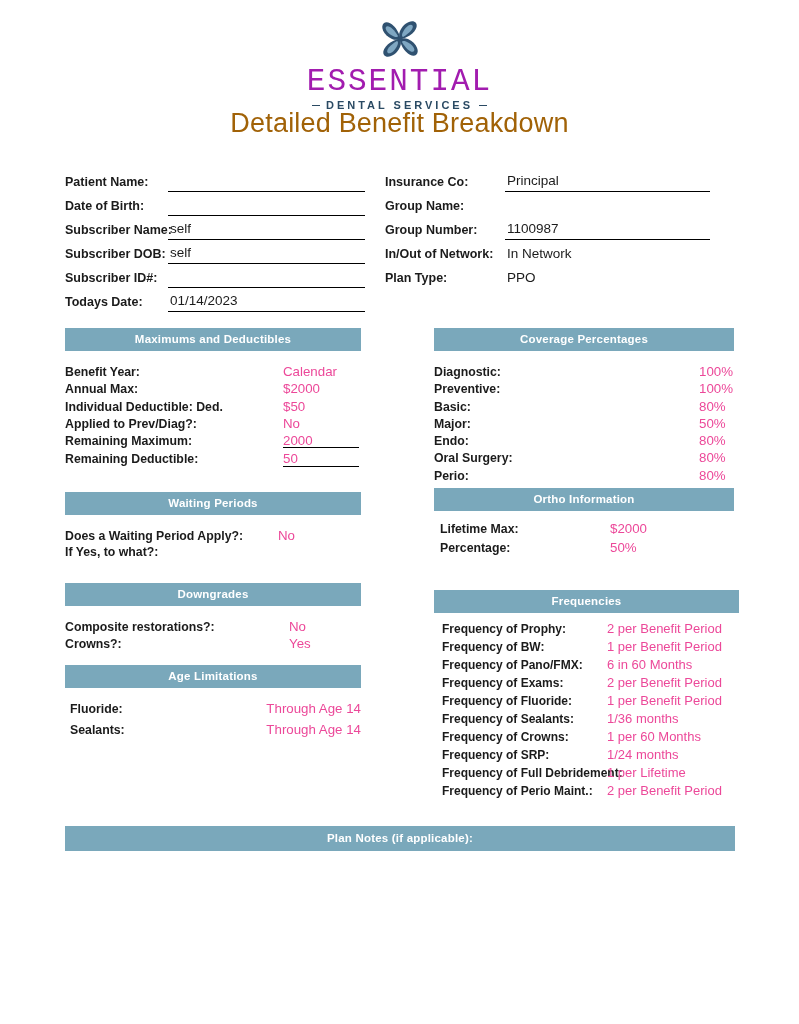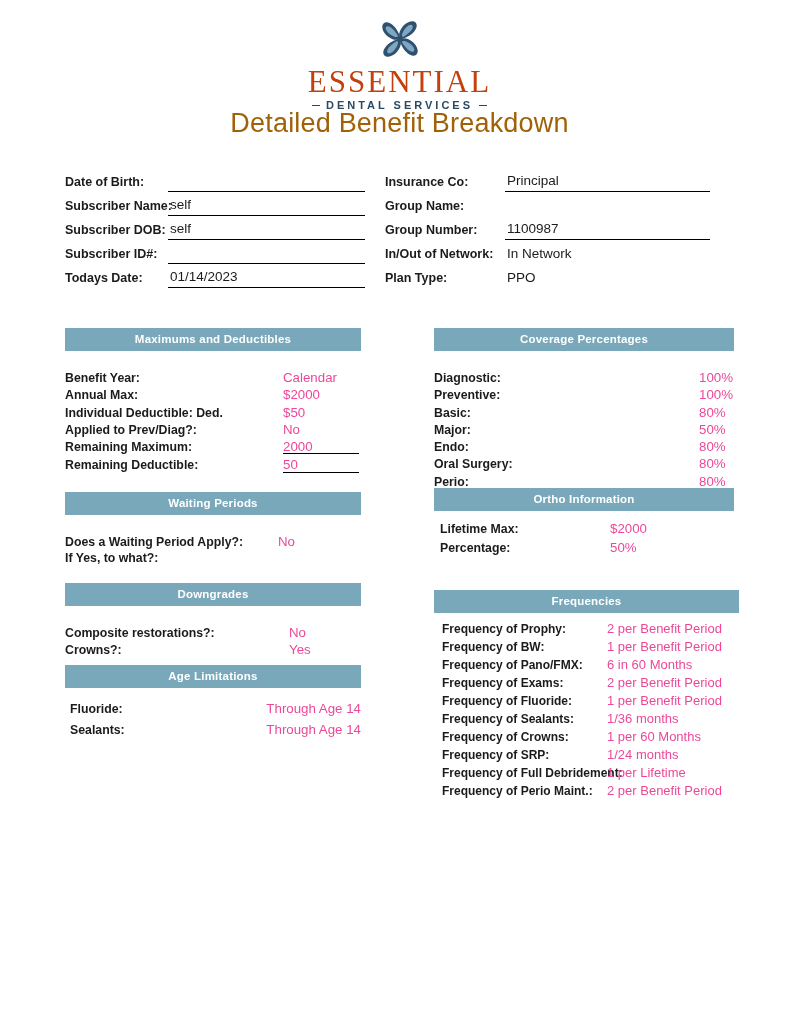--- a/index.html
+++ b/index.html
@@ -30,24 +30,24 @@
     width: 799px;
     text-align: center;
   }
   .logo-mark {
     width: 52px;
     height: 48px;
     margin: 0 auto 2px auto;
     display: block;
   }
   .logo-word {
-    font-family: Liberation Serif, serif;
+    font-family: Liberation Mono, monospace;
     font-size: 31px;
     letter-spacing: 2.0px;
-    color: #c2410c;
+    color: #a21caf;
     line-height: 1;
     font-weight: 400;
   }
   .logo-sub-wrap {
     display: flex;
     align-items: center;
     justify-content: center;
     gap: 6px;
     margin-top: 3px;
   }
@@ -118,21 +118,21 @@
   .sec-head {
     background: #7aa8bb;
     color: #ffffff;
     font-size: 11.5px;
     font-weight: bold;
     text-align: center;
     padding: 5px 0 6px 0;
     letter-spacing: 0.2px;
   }
   .sec-body {
-    padding-top: 18px;
+    padding-top: 12px;
   }
   .srow {
     display: flex;
     align-items: baseline;
     line-height: 1.0;
     padding: 2px 0;
   }
   .srow .lab {
     font-size: 12.3px;
     font-weight: bold;
@@ -219,20 +219,24 @@
       <span class="logo-rule"></span>
       <span class="logo-sub">DENTAL SERVICES</span>
       <span class="logo-rule"></span>
     </div>
   </div>
 
   <div class="doc-title">Detailed Benefit Breakdown</div>
 
   <div class="fields left">
     <div class="frow ul">
+      <span class="flabel">Patient Name:</span>
+      <span class="fval"></span>
+    </div>
+    <div class="frow ul">
       <span class="flabel">Date of Birth:</span>
       <span class="fval"></span>
     </div>
     <div class="frow ul">
       <span class="flabel">Subscriber Name:</span>
       <span class="fval">self</span>
     </div>
     <div class="frow ul">
       <span class="flabel">Subscriber DOB:</span>
       <span class="fval">self</span>
@@ -429,16 +433,17 @@
         <span class="val">Through Age 14</span>
       </div>
       <div class="srow">
         <span class="lab">Sealants:</span>
         <span class="val">Through Age 14</span>
       </div>
     </div>
   </div>
 
   <div class="section" id="sec-notes">
+    <div class="sec-head">Plan Notes (if applicable):</div>
     <div class="notes-area"></div>
   </div>
 
 </div>
 
 </body></html>

